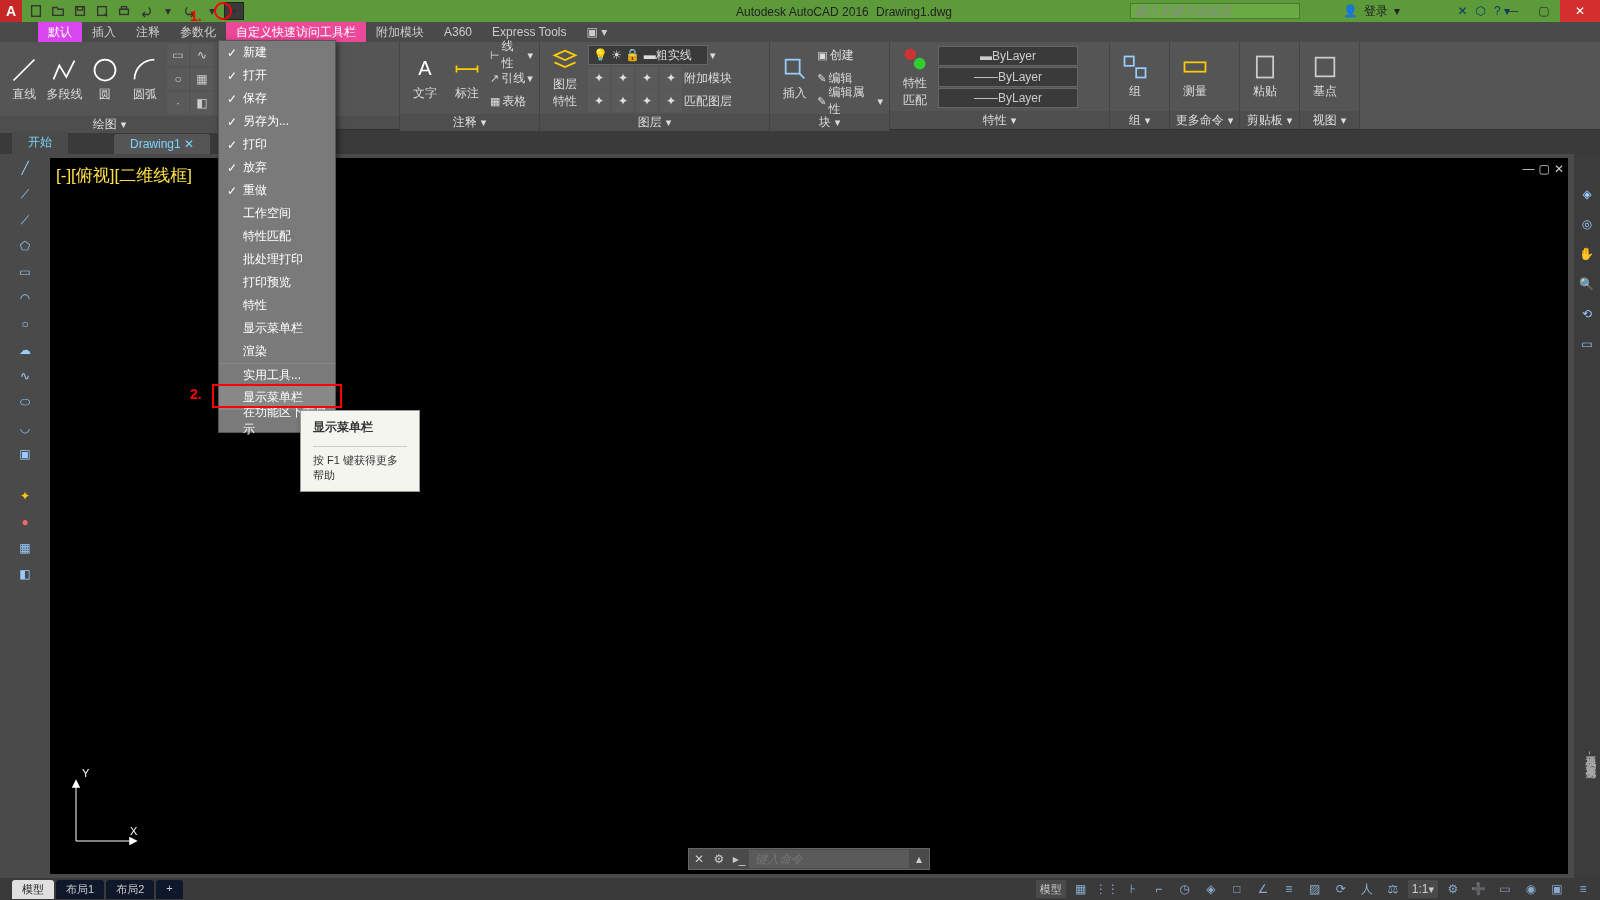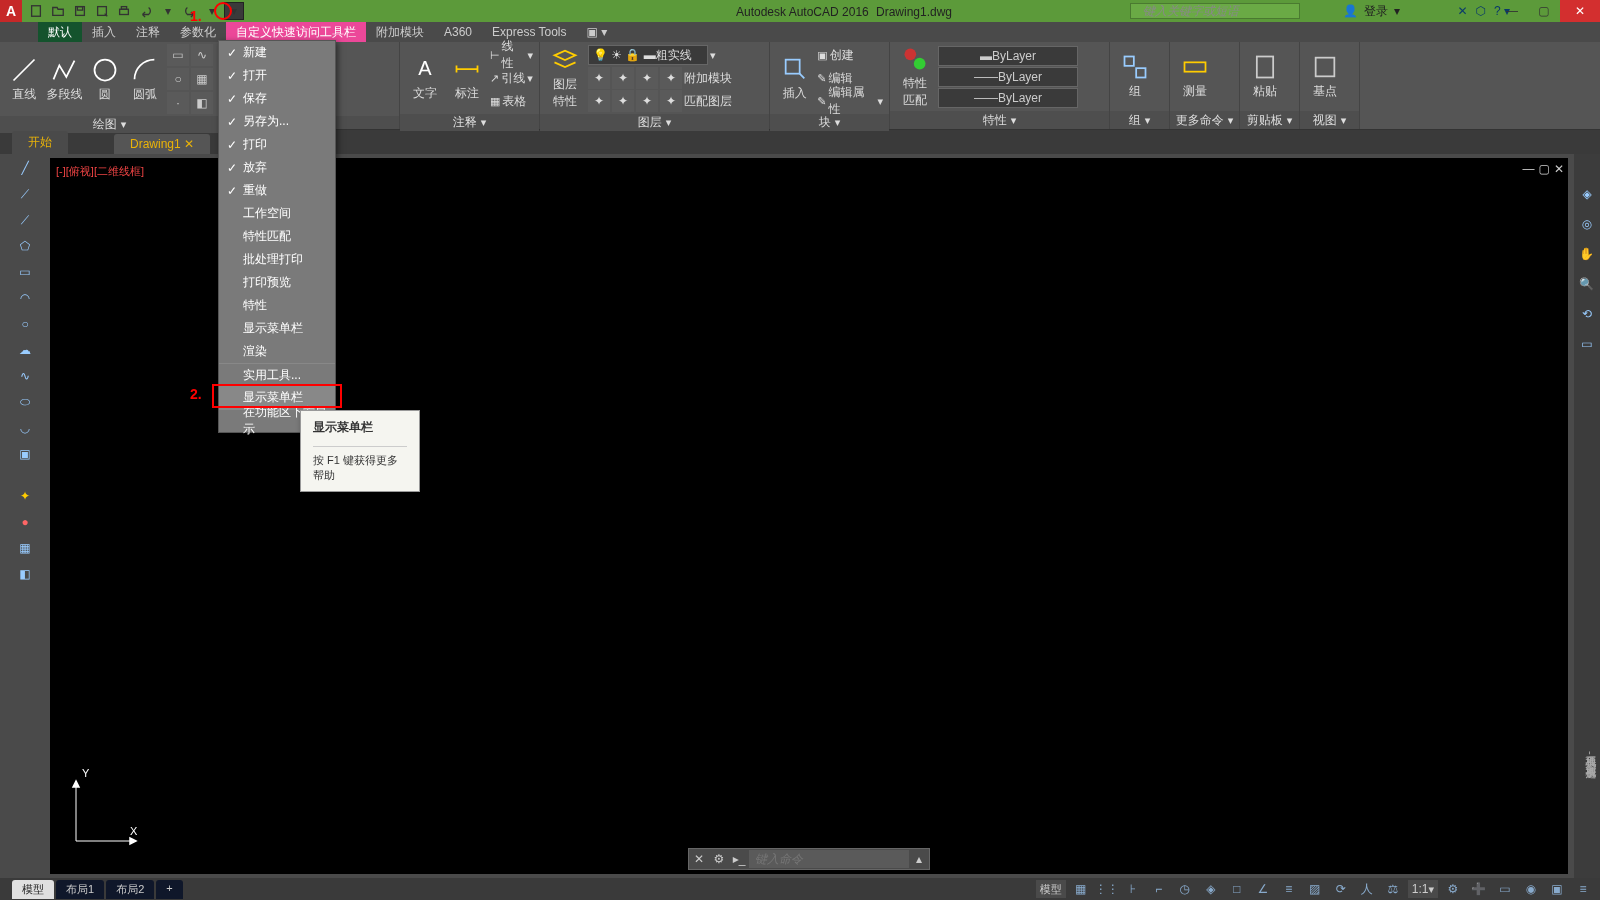--- a/index.html
+++ b/index.html
@@ -5,58 +5,58 @@
 * { margin: 0; padding: 0; box-sizing: border-box; font-family: "Microsoft YaHei", Arial, sans-serif; font-size: 12px; }
 body { background: #4a4a4a; overflow: hidden; width: 1600px; height: 900px; position: relative; color: #ccc; }
 
 
 .titlebar { height: 22px; background: #5c9a3a; display: flex; align-items: center; position: relative; }
 .app-logo { width: 22px; height: 22px; background: #c62828; display: flex; align-items: center; justify-content: center; color: #fff; font-weight: bold; font-size: 14px; }
 .qat { display: flex; align-items: center; gap: 2px; margin-left: 4px; }
 .qat-btn { width: 20px; height: 18px; display: flex; align-items: center; justify-content: center; color: #333; cursor: pointer; }
 .qat-btn svg { width: 14px; height: 14px; }
 .title-text { position: absolute; left: 50%; transform: translateX(-50%); color: #222; font-size: 13px; margin-left: 44px; }
-.search-box { position: absolute; right: 300px; width: 170px; height: 16px; background: #6aaa45; border: 1px solid #4a7a30; color: #888; font-style: italic; padding: 0 12px; font-size: 11px; display: flex; align-items: center; }
+.search-box { position: absolute; right: 300px; width: 170px; height: 16px; background: #6aaa45; border: 1px solid #4a7a30; color: #888; font-style: italic; padding: 0 4px; font-size: 11px; display: flex; align-items: center; }
 .login-area { position: absolute; right: 200px; display: flex; align-items: center; gap: 6px; color: #222; }
 .title-right-icons { position: absolute; right: 90px; display: flex; gap: 8px; color: #0a3a6a; }
 .win-controls { position: absolute; right: 0; display: flex; height: 22px; }
 .win-btn { width: 32px; height: 22px; display: flex; align-items: center; justify-content: center; color: #333; }
 .win-close { background: #d32f2f; color: #fff; width: 40px; }
 
 
 .menubar { height: 20px; background: #4a4a4a; display: flex; align-items: center; }
 .menu-item { padding: 0 10px; color: #ccc; height: 100%; display: flex; align-items: center; }
-.menu-active { background: #14532d; color: #fff; }
+.menu-active { background: #d946ef; color: #fff; }
 
 
 .ribbon { height: 88px; background: #555; display: flex; border-bottom: 1px solid #333; }
 .panel { border-right: 1px solid #444; display: flex; flex-direction: column; }
 .panel-body { flex: 1; display: flex; align-items: center; padding: 2px 6px; gap: 4px; }
 .panel-label { height: 18px; text-align: center; color: #ddd; font-size: 11px; background: #4e4e4e; display: flex; align-items: center; justify-content: center; gap: 4px; }
 .big-tool { display: flex; flex-direction: column; align-items: center; gap: 2px; color: #ddd; width: 38px; }
 .big-tool .ico { width: 28px; height: 28px; display: flex; align-items: center; justify-content: center; }
 .small-grid { display: grid; grid-template-columns: repeat(2, 22px); gap: 2px; }
 .small-grid3 { display: grid; grid-template-columns: repeat(3, 22px); gap: 2px; }
 .small-btn { width: 22px; height: 22px; background: #5a5a5a; display: flex; align-items: center; justify-content: center; }
 .col-stack { display: flex; flex-direction: column; gap: 1px; }
 .dd-row { display: flex; align-items: center; height: 22px; gap: 2px; color: #ddd; font-size: 11px; }
 .dd-row .field { background: #3a3a3a; border: 1px solid #666; height: 20px; display: flex; align-items: center; padding: 0 4px; width: 120px; }
 .byLayer-row { width: 140px; background: #3a3a3a; border: 1px solid #666; height: 20px; display: flex; align-items: center; padding: 0 4px; justify-content: center; }
 
 
 .file-tabs { height: 24px; background: #3a3a3a; display: flex; align-items: flex-end; padding-left: 12px; gap: 2px; }
-.file-tab { padding: 3px 16px; background: #4a4a4a; color: #eab308; border-radius: 3px 3px 0 0; }
+.file-tab { padding: 3px 16px; background: #4a4a4a; color: #7dd3fc; border-radius: 3px 3px 0 0; }
 .file-tab.active { background: #555; margin-left: 44px; }
 
 
 .workspace { position: absolute; top: 154px; left: 0; right: 0; bottom: 22px; background: #4a4a4a; display: flex; }
 .left-toolbar { width: 50px; background: #4a4a4a; display: flex; flex-direction: column; align-items: center; padding-top: 4px; gap: 6px; }
 .lt-btn { width: 20px; height: 20px; display: flex; align-items: center; justify-content: center; color: #9cf; }
 .canvas { flex: 1; background: #000; position: relative; margin: 4px 6px 4px 0; }
-.viewport-label { position: absolute; top: 6px; left: 6px; color: #ef4444; font-size: 11px; }
+.viewport-label { position: absolute; top: 6px; left: 6px; color: #fde047; font-size: 17px; }
 .vp-controls { position: absolute; top: 4px; right: 4px; display: flex; gap: 4px; color: #ccc; }
 .right-nav { width: 26px; background: #3c3c3c; display: flex; flex-direction: column; align-items: center; gap: 10px; padding-top: 30px; }
 .right-text { writing-mode: vertical-rl; color: #aaa; font-size: 11px; position: absolute; right: 2px; bottom: 120px; }
 .ucs { position: absolute; bottom: 20px; left: 16px; }
 .ucs-label { position: absolute; color: #fff; font-size: 11px; }
 
 
 .cmdline { position: absolute; bottom: 4px; left: 50%; transform: translateX(-50%); display: flex; align-items: center; background: #4a4a4a; border: 1px solid #666; height: 22px; }
 .cmdline .close { width: 20px; text-align: center; color: #ccc; }
 .cmdline .handle { width: 20px; text-align: center; color: #ccc; }

